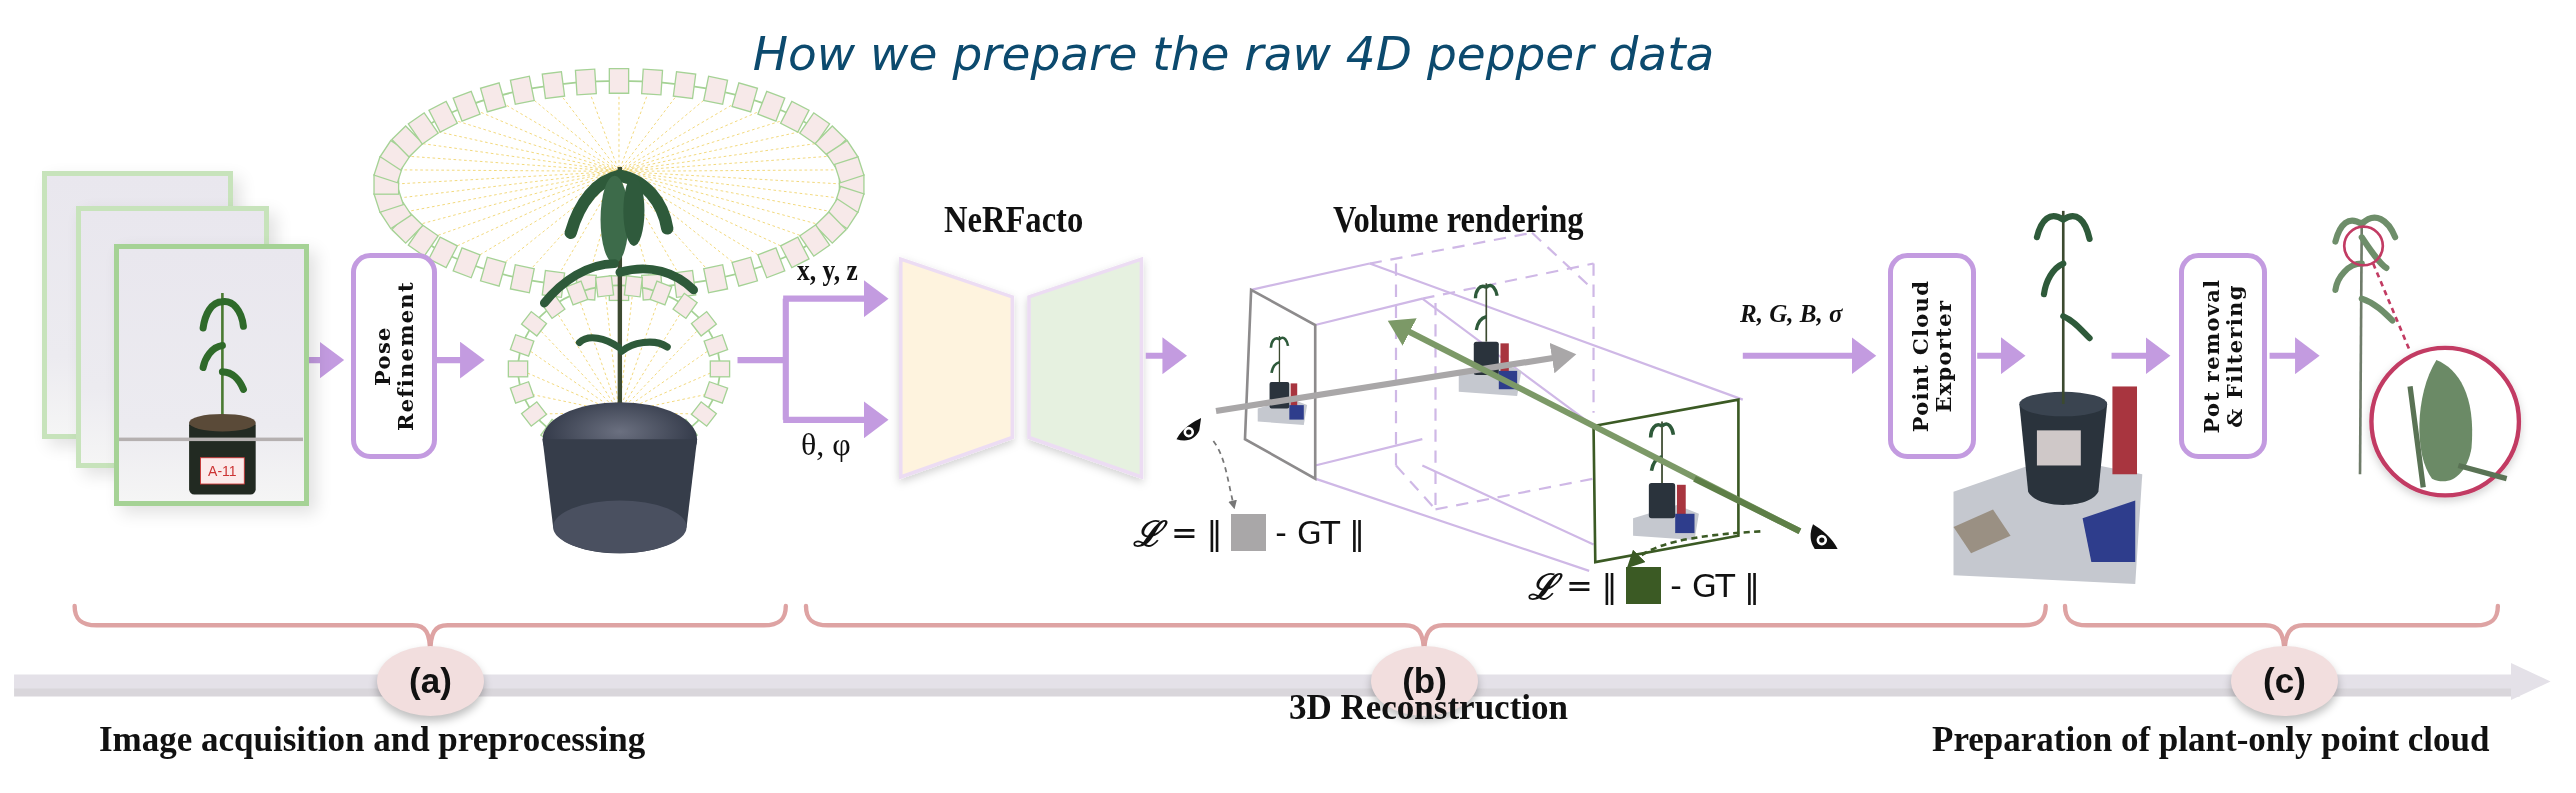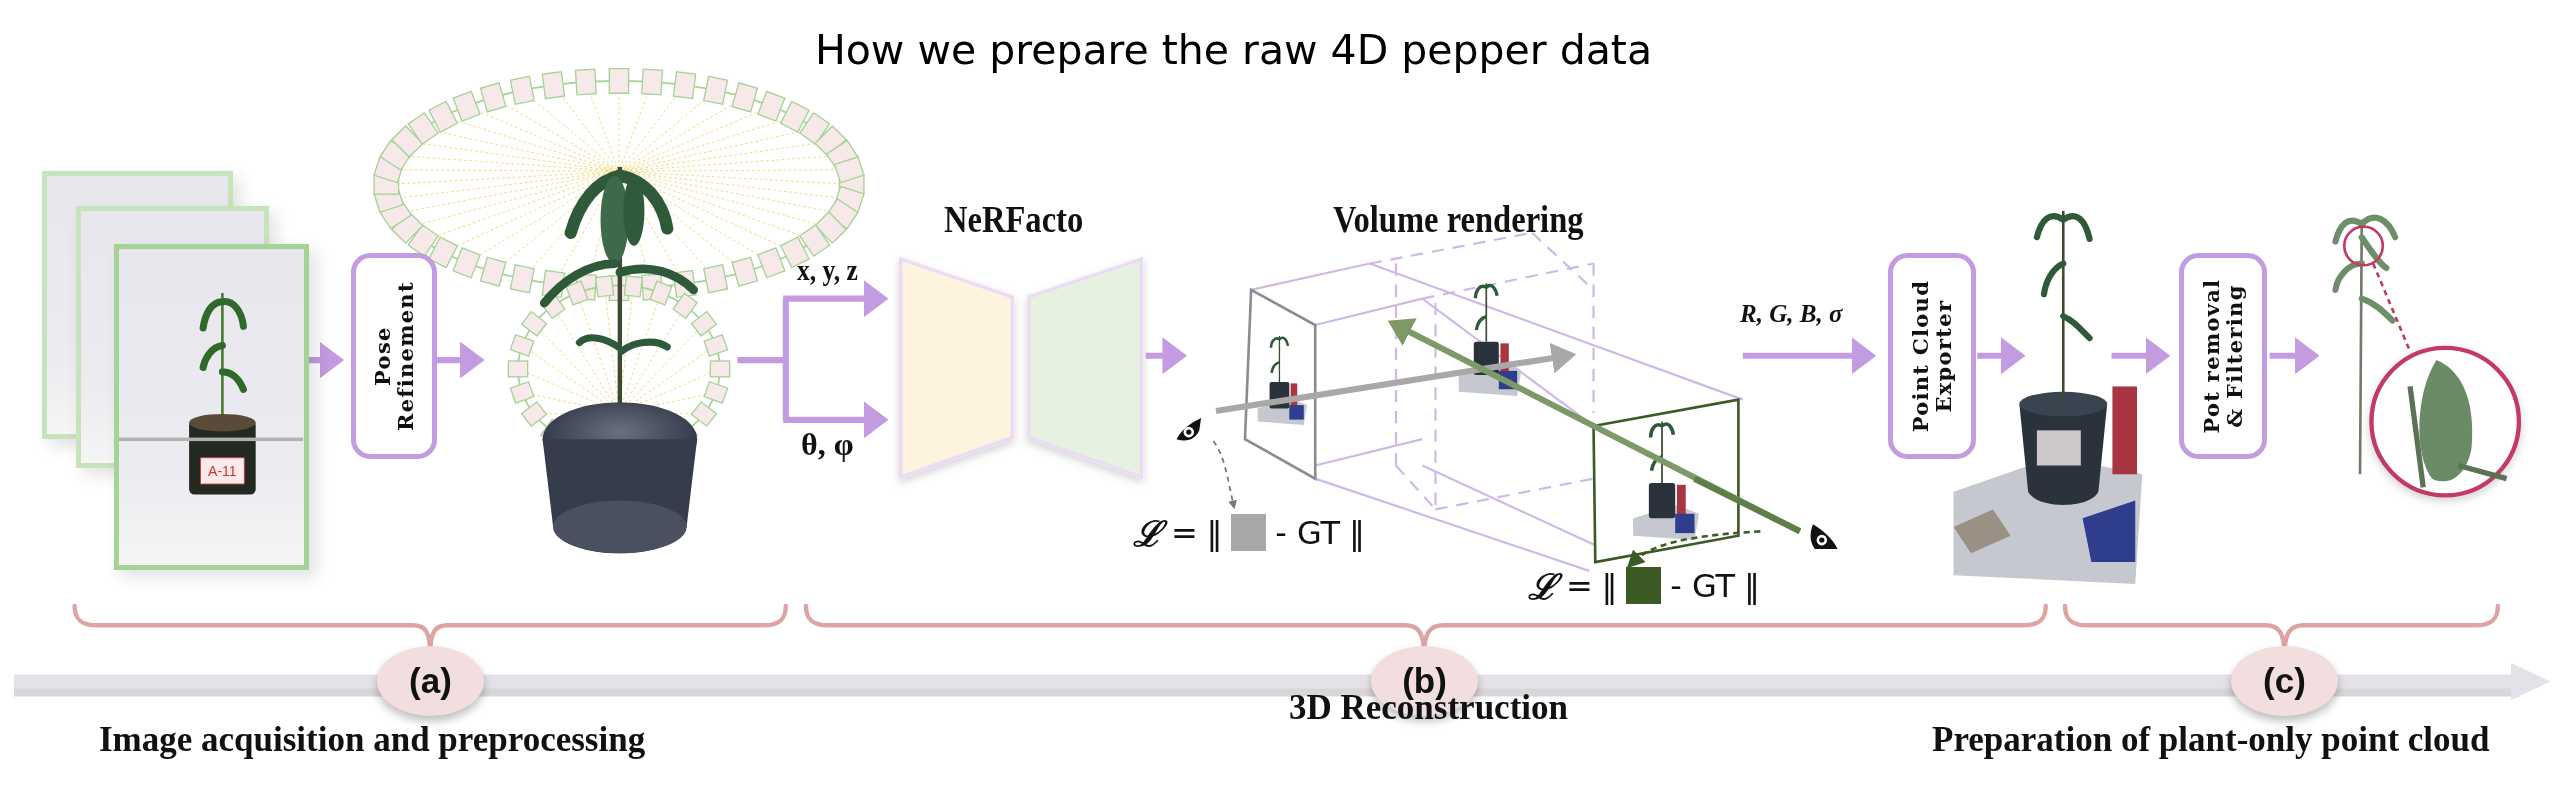--- a/index.html
+++ b/index.html
@@ -1,23 +1,23 @@
 <!DOCTYPE html>
 <html style="font-size:14px"><head>
 <meta charset="utf-8">
 <style>
   html, body { margin: 0; padding: 0; background: #ffffff; }
   body { width: 2576px; height: 794px; position: relative; overflow: hidden; font-family: "Liberation Serif", serif; }
   .abs { position: absolute; }
-  .title { left: 0; width: 2467px; top: 26px; text-align: center; font-family: "DejaVu Sans", sans-serif; font-size: 41px; color: #000000; }
+  .title { left: 0; width: 2467px; top: 26px; text-align: center; font-family: "DejaVu Sans", sans-serif; font-style: italic; font-size: 47px; color: #0c4a6e; }
   .vbox { position: absolute; border: 5.3px solid #c39be0; border-radius: 19.3px; background: #fff; box-sizing: border-box; display: flex; align-items: center; justify-content: center; }
   .vtext { transform: rotate(-90deg); white-space: nowrap; font-family: "DejaVu Serif", serif; font-weight: bold; font-size: 21px; letter-spacing: 1.3px; text-align: center; line-height: 1.1; color: #111; }
   .heading { position: absolute; font-family: "Liberation Serif", serif; font-weight: bold; font-size: 37px; color: #111; transform: scaleX(0.88); transform-origin: left center; }
   .lbl { position: absolute; font-family: "Liberation Serif", serif; font-weight: bold; font-size: 35px; color: #111; white-space: nowrap; }
-  .math { position: absolute; font-family: "Liberation Serif", serif; font-size: 32px; color: #111; white-space: nowrap; font-weight: bold; }
+  .math { position: absolute; font-family: "Liberation Serif", serif; font-size: 32px; color: #111; white-space: nowrap; }
   .loss { position: absolute; font-family: "DejaVu Sans", sans-serif; font-size: 32px; color: #111; white-space: nowrap; display: flex; align-items: center; gap: 8.8px; }
   .loss .L { font-family: "DejaVu Serif", serif; font-style: italic; font-weight: bold; font-size: 35px; }
   .swatch { display: inline-block; width: 35px; height: 37px; }
   .bubble { position: absolute; width: 107px; height: 70px; border-radius: 50%; background: #f2dede; box-shadow: 0 5.3px 8.8px rgba(0,0,0,0.25); display: flex; align-items: center; justify-content: center; font-family: "Liberation Sans", sans-serif; font-weight: bold; font-size: 35px; color: #111; }
   .section-label { position: absolute; font-family: "Liberation Serif", serif; font-weight: bold; font-size: 35px; color: #111; white-space: nowrap; }
   .photo { position: absolute; border: 5.3px solid #a5d295; background: linear-gradient(#e9e7ee 0%, #ecebf0 70%, #f5f5f5 100%); box-sizing: border-box; box-shadow: 7px 7px 16px rgba(0,0,0,0.12); overflow: hidden; }
   .photo.back { border-color: #c7e3bb; }
 </style>
 </head>
 <body>
@@ -343,21 +343,21 @@
 
   <g>
     <line x1="16" y1="781" x2="2870" y2="781" stroke="#c0bcc4" stroke-width="16" opacity="0.6" transform="translate(0,4)"></line>
     <line x1="16" y1="776" x2="2870" y2="776" stroke="#e4e1e8" stroke-width="16"></line>
     <polygon points="2860,755 2905,776 2860,797" fill="#e4e1e8"></polygon>
   </g>
 </svg>
 
 <div class="photo back" style="left:42px;top:171px;width:191px;height:268px;"></div>
 <div class="photo back" style="left:76px;top:206px;width:193px;height:262px;"></div>
-<div class="photo" style="left:114px;top:244px;width:195px;height:326px;">
+<div class="photo" style="left:114px;top:244px;width:195px;height:262px;">
   <svg width="184" height="251" viewBox="0 0 210 286">
     <line x1="118" y1="50" x2="118" y2="200" stroke="#4a7a32" stroke-width="3"></line>
     <path d="M118,60 C105,60 98,75 96,90 M118,60 C130,58 140,70 142,88 M118,110 C105,112 98,125 96,135 M118,140 C130,140 138,150 142,160" stroke="#2f6a2a" stroke-width="8" fill="none" stroke-linecap="round"></path>
     <rect x="80" y="195" width="76" height="85" rx="6" fill="#222a22"></rect>
     <ellipse cx="118" cy="198" rx="38" ry="10" fill="#5a4a38"></ellipse>
     <rect x="93" y="238" width="50" height="30" fill="#fbeaea" stroke="#c33" stroke-width="1"></rect>
     <text x="118" y="259" text-anchor="middle" font-family="Liberation Sans, sans-serif" font-size="16" fill="#c33">A-11</text>
     <rect x="0" y="215" width="210" height="4" fill="#b5b0b0"></rect>
   </svg>
 </div>

